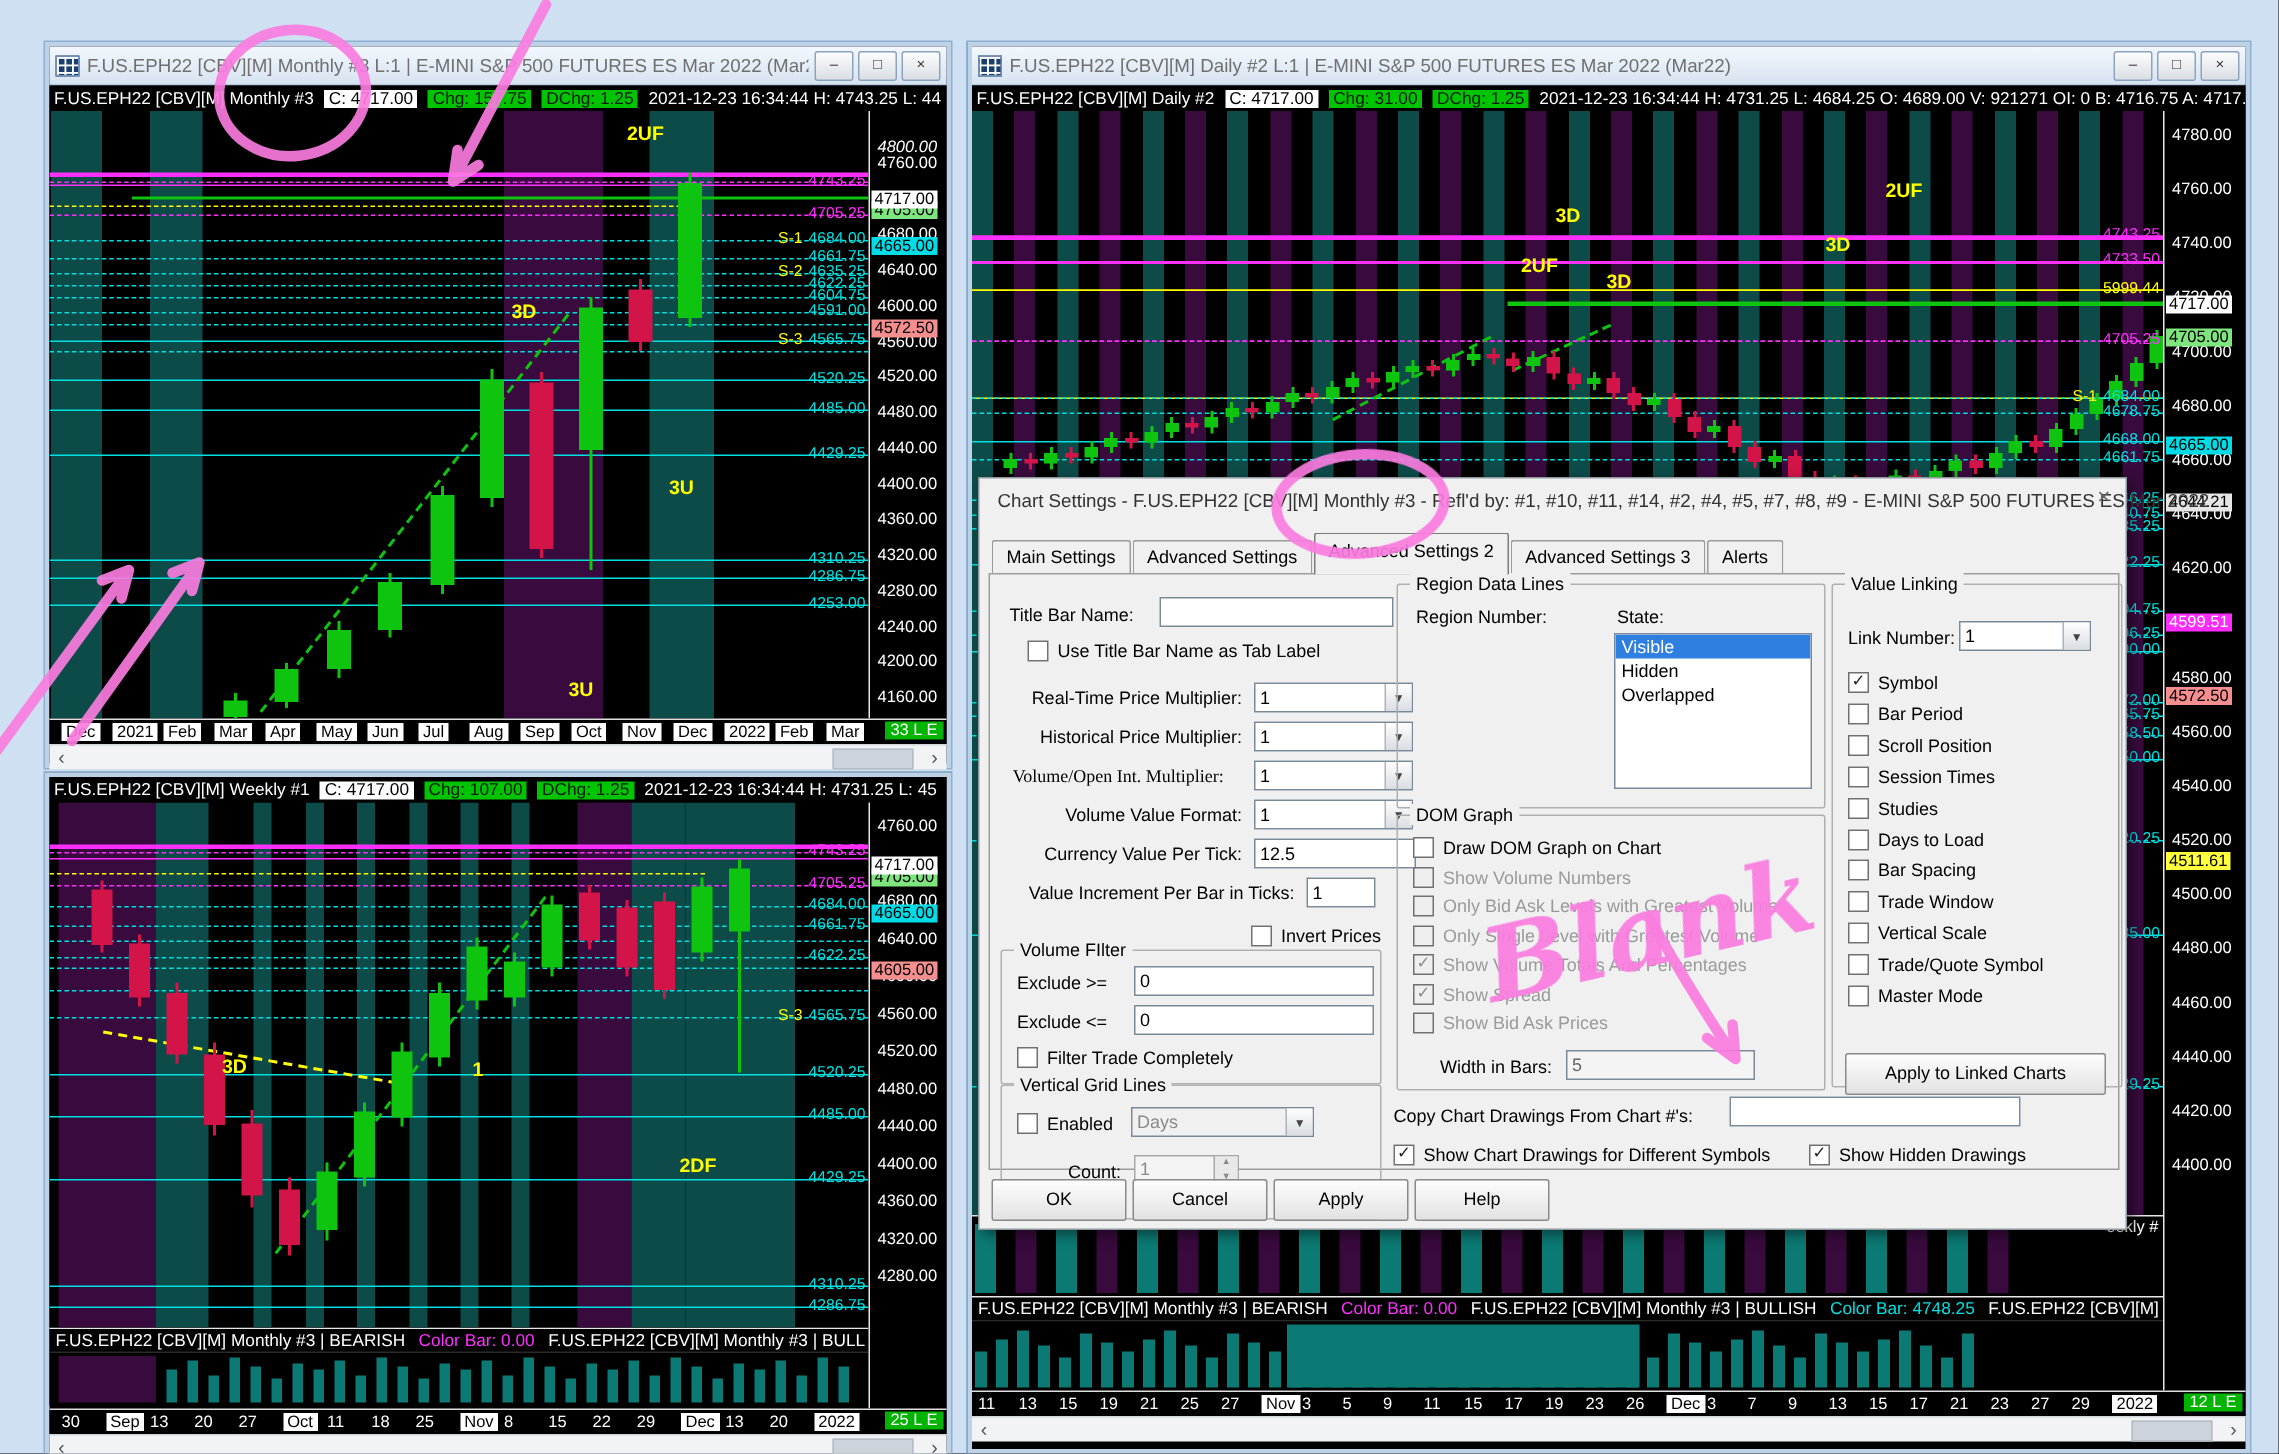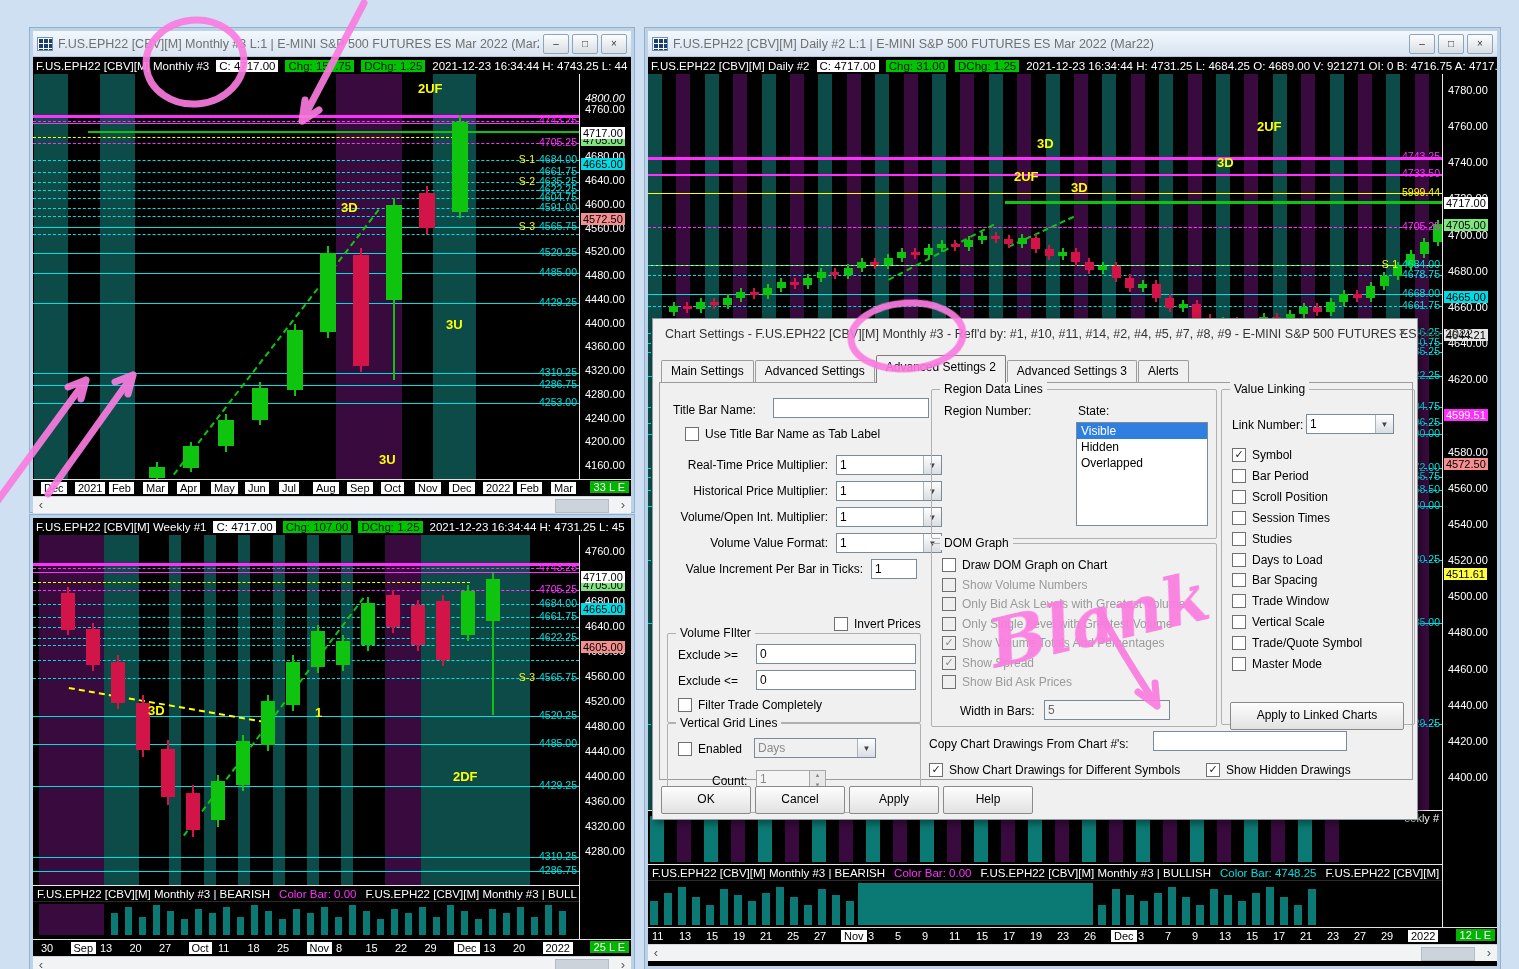--- a/index.html
+++ b/index.html
@@ -913,32 +913,36 @@
           </div>
         </div>
         <div style="position: relative; height: 26px;">
           <div style="position: absolute; left: 0px; top: 5px; width: 165px; text-align: right; white-space: nowrap;">Historical Price Multiplier:</div>
           <div class="dd" style="left: 173px; top: 2px; width: 106px;">
             <span class="ddval">1</span>
             <span class="ddbtn">▼</span>
           </div>
         </div>
         <div style="position: relative; height: 26px;">
-          <div style="position: absolute; left: 0px; top: 5px; width: 165px; text-align: right; white-space: nowrap;">Volume/Open Int. Multiplier:</div>
+          <div style="position: absolute; left: 0px; top: 5px; width: 165px; text-align: center; white-space: nowrap; font-family: Liberation Serif, serif;">Volume/Open Int. Multiplier:</div>
           <div class="dd" style="left: 173px; top: 2px; width: 106px;">
             <span class="ddval">1</span>
             <span class="ddbtn">▼</span>
           </div>
         </div>
         <div style="position: relative; height: 26px;">
           <div style="position: absolute; left: 0px; top: 5px; width: 165px; text-align: right; white-space: nowrap;">Volume Value Format:</div>
           <div class="dd" style="left: 173px; top: 2px; width: 106px;">
             <span class="ddval">1</span>
             <span class="ddbtn">▼</span>
           </div>
+        </div>
+        <div style="position: relative; height: 26px;">
+          <div style="position: absolute; left: 0px; top: 5px; width: 165px; text-align: right; white-space: nowrap;">Currency Value Per Tick:</div>
+          <input class="txt" value="12.5" style="left: 173px; top: 2px; width: 100px;">
         </div>
         <div style="position: relative; height: 26px;">
           <div style="position: absolute; left: 0px; top: 5px; width: 200px; text-align: right; white-space: nowrap;">Value Increment Per Bar in Ticks:</div>
           <input class="txt" value="1" style="left: 208px; top: 2px; width: 38px;">
         </div>
       </div>
     <div class="cbrow" style="left:181px;top:298px;">
       <span class="cb"></span>
       <span class="cblbl">Invert Prices</span>
     </div>

